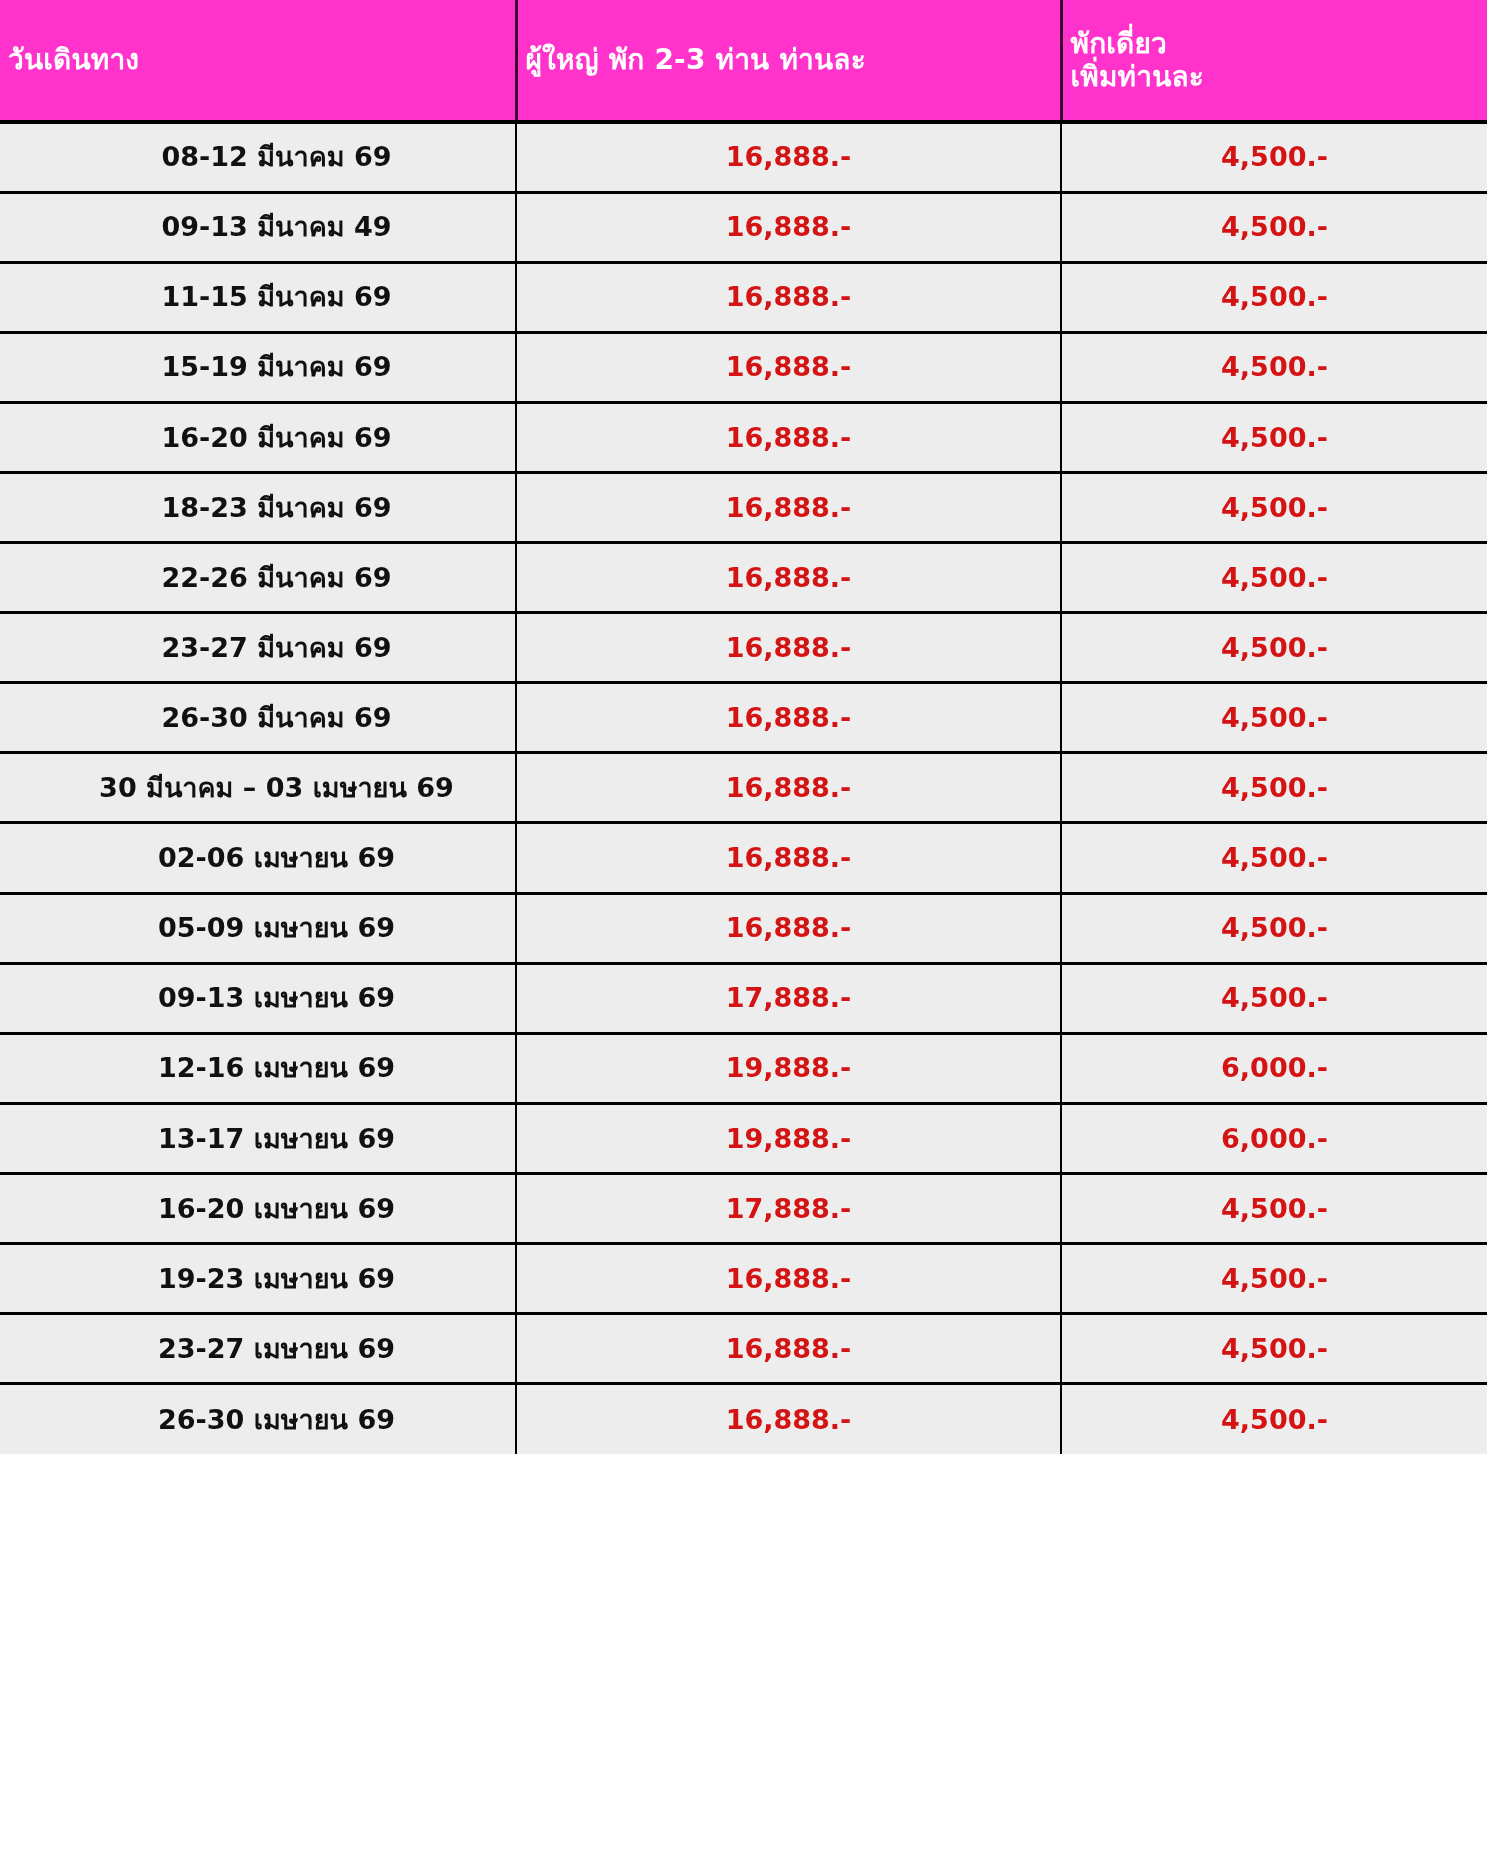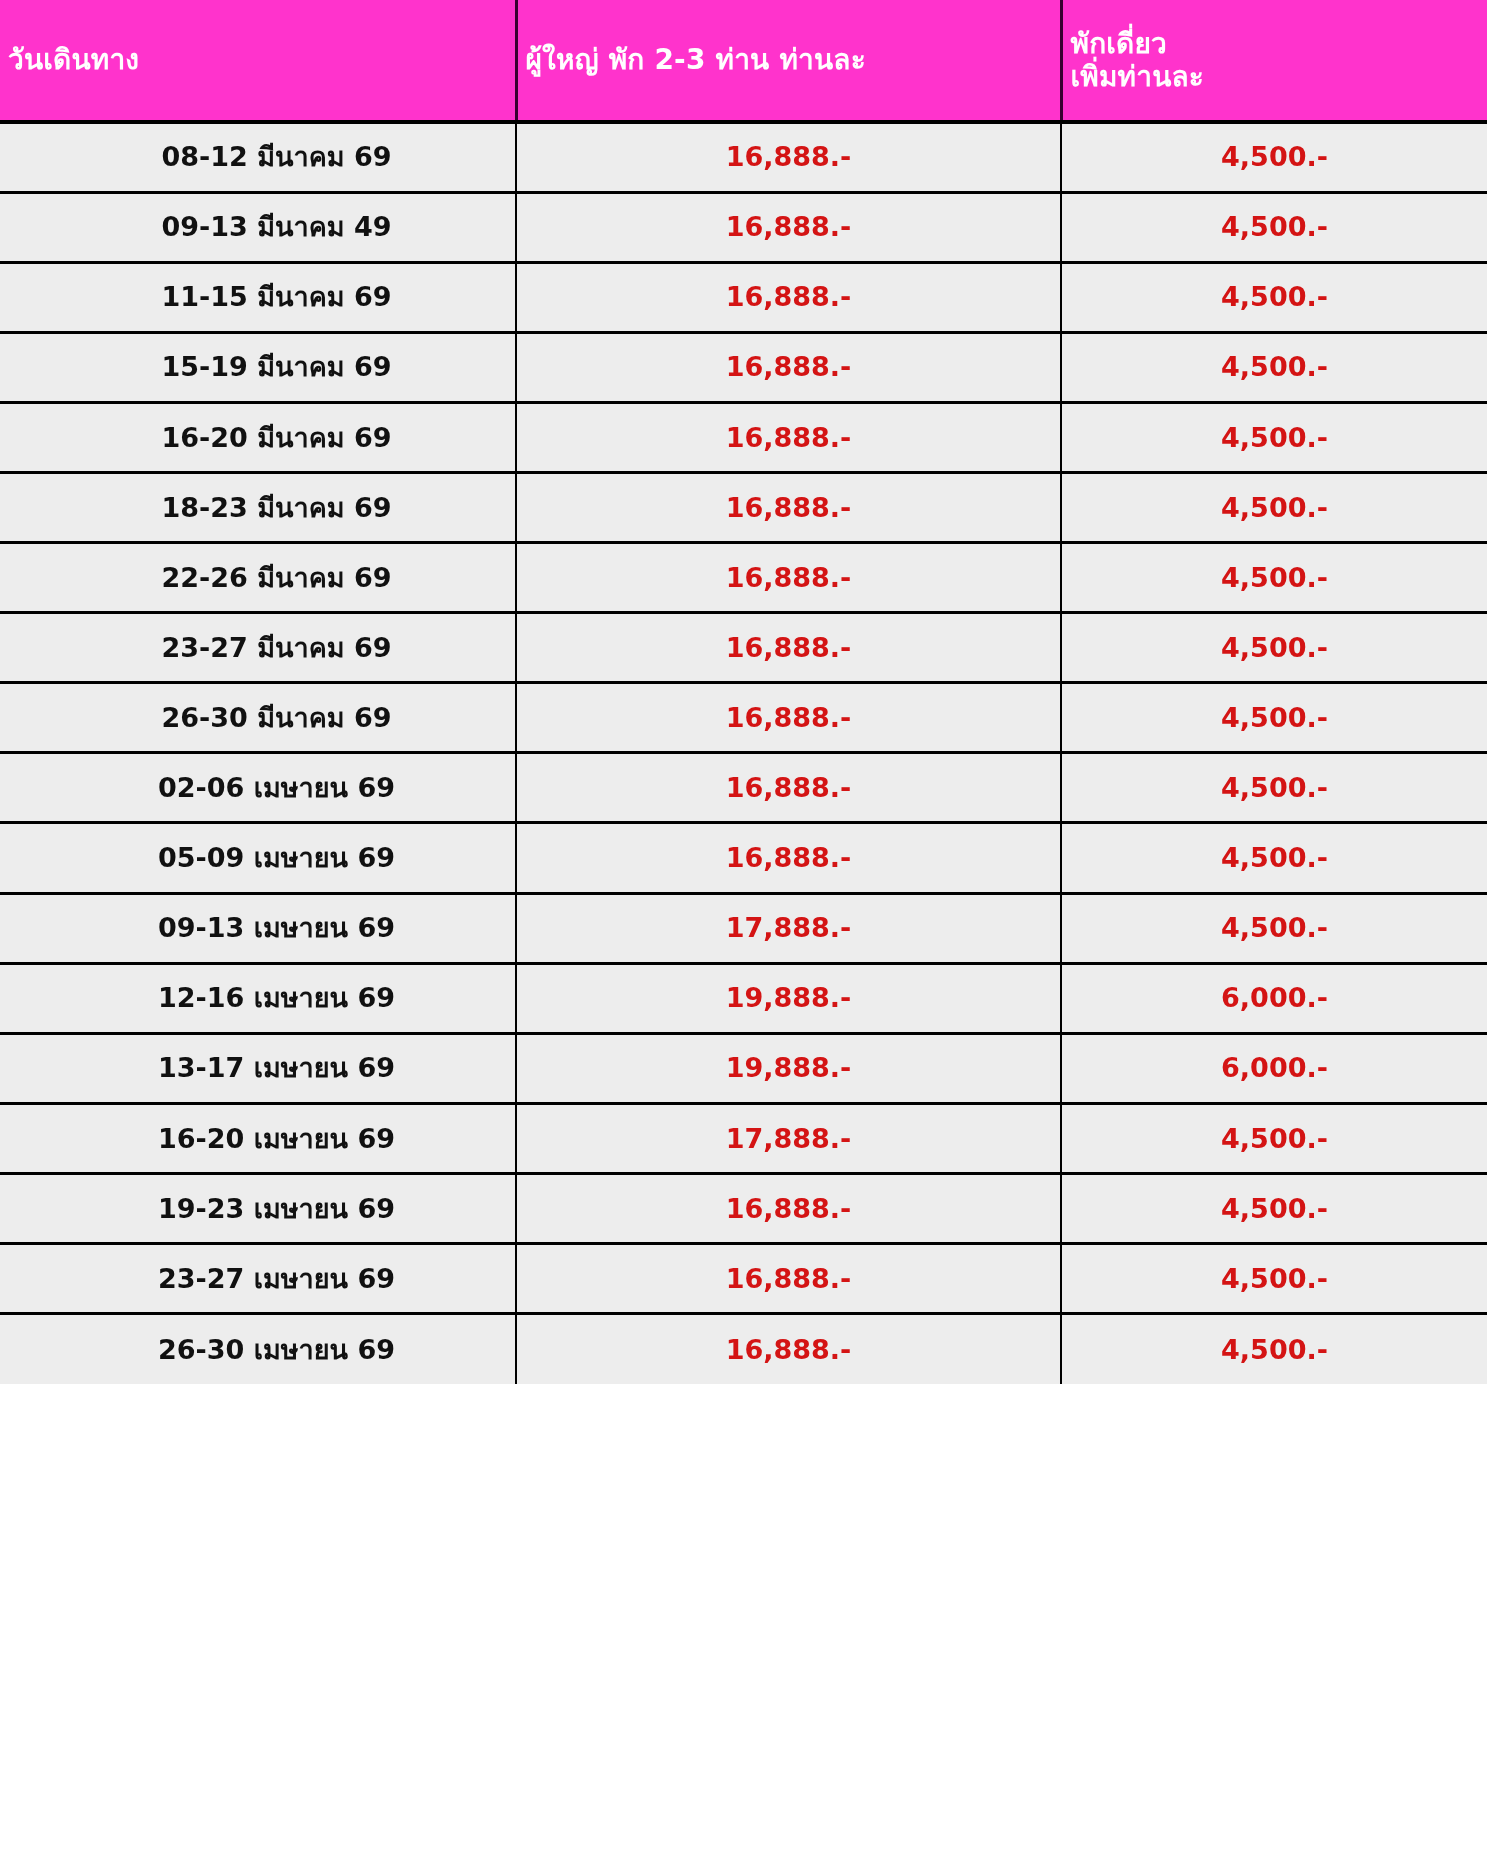--- a/index.html
+++ b/index.html
@@ -149,20 +149,25 @@
           <td class="cell-date">23-27 มีนาคม 69</td>
           <td class="cell-price">16,888.-</td>
           <td class="cell-price last-col">4,500.-</td>
         </tr>
         <tr class="table-row">
           <td class="cell-date">26-30 มีนาคม 69</td>
           <td class="cell-price">16,888.-</td>
           <td class="cell-price last-col">4,500.-</td>
         </tr>
         <tr class="table-row">
+          <td class="cell-date">30 มีนาคม – 03 เมษายน 69</td>
+          <td class="cell-price">16,888.-</td>
+          <td class="cell-price last-col">4,500.-</td>
+        </tr>
+        <tr class="table-row">
           <td class="cell-date">02-06 เมษายน 69</td>
           <td class="cell-price">16,888.-</td>
           <td class="cell-price last-col">4,500.-</td>
         </tr>
         <tr class="table-row">
           <td class="cell-date">05-09 เมษายน 69</td>
           <td class="cell-price">16,888.-</td>
           <td class="cell-price last-col">4,500.-</td>
         </tr>
         <tr class="table-row">

